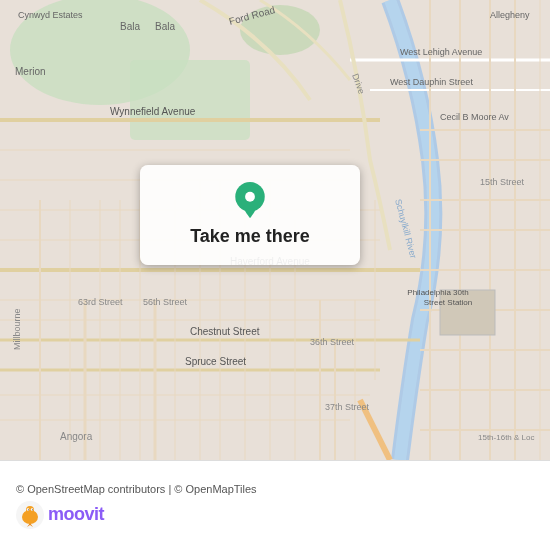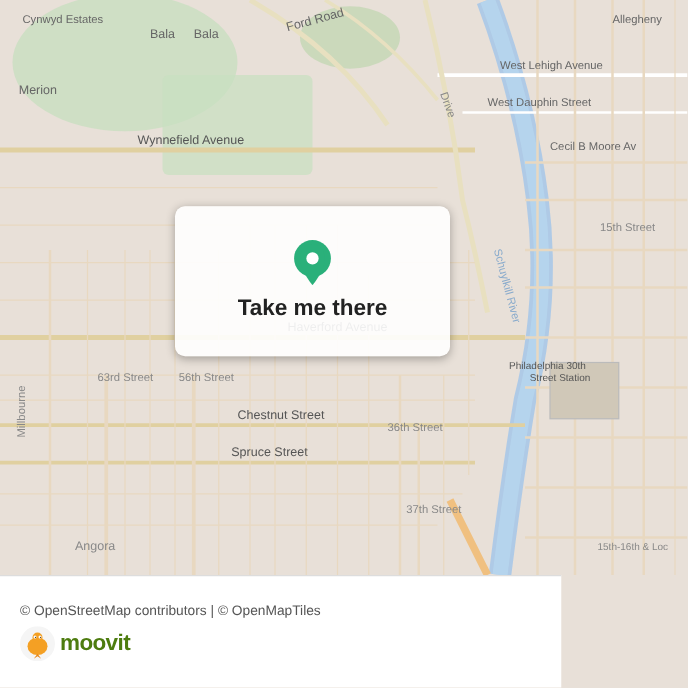--- a/index.html
+++ b/index.html
@@ -24,21 +24,21 @@
       width: 550px;
       height: 460px;
       overflow: hidden;
     }
 
     
     #info-bar {
       position: absolute;
       bottom: 0;
       left: 0;
-      width: 449px;
+      width: 550px;
       height: 90px;
       background: #fff;
       display: flex;
       flex-direction: column;
       justify-content: center;
       padding: 10px 16px;
       border-top: 1px solid #ddd;
     }
 
     #attribution {
@@ -66,31 +66,31 @@
     }
 
     #moovit-icon {
       width: 28px;
       height: 28px;
     }
 
     #moovit-text {
       font-size: 18px;
       font-weight: 700;
-      color: #4d7c0f;
+      color: #8b5cf6;
       letter-spacing: -0.5px;
     }
 
     
     #take-me-there-overlay {
       position: absolute;
       top: 165px;
       left: 140px;
       width: 220px;
-      height: 120px;
+      height: 100px;
       background: rgba(255,255,255,0.9);
       border-radius: 8px;
       display: flex;
       flex-direction: column;
       align-items: center;
       justify-content: center;
       box-shadow: 0 2px 8px rgba(0,0,0,0.3);
     }
 
     #pin-icon {

